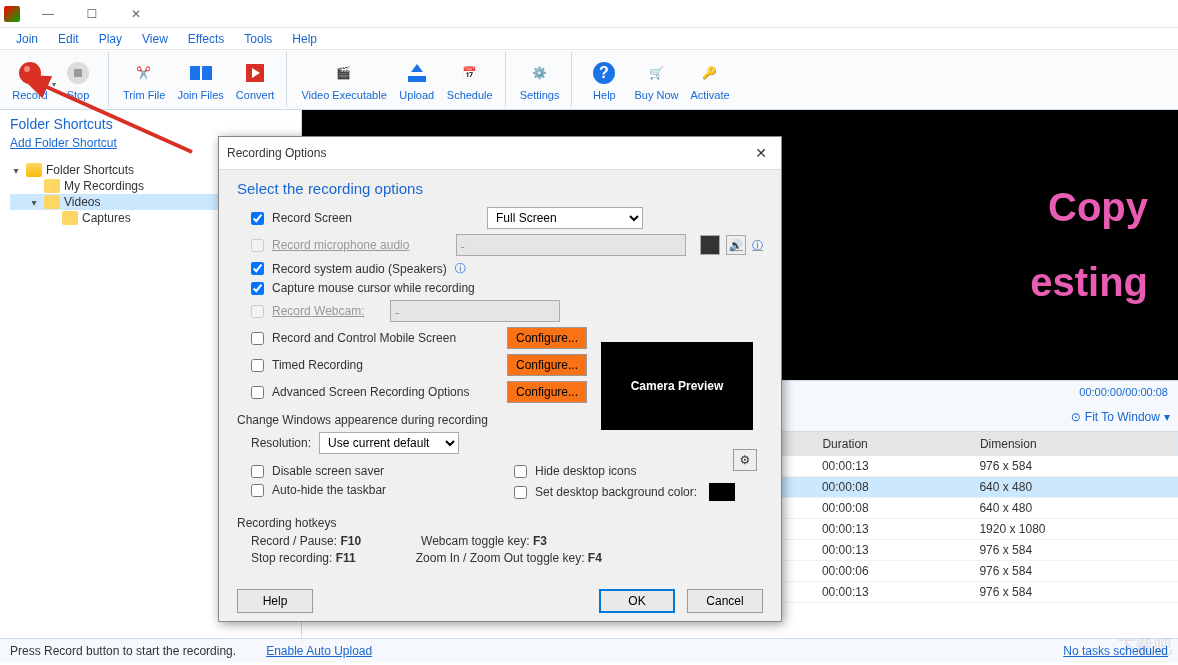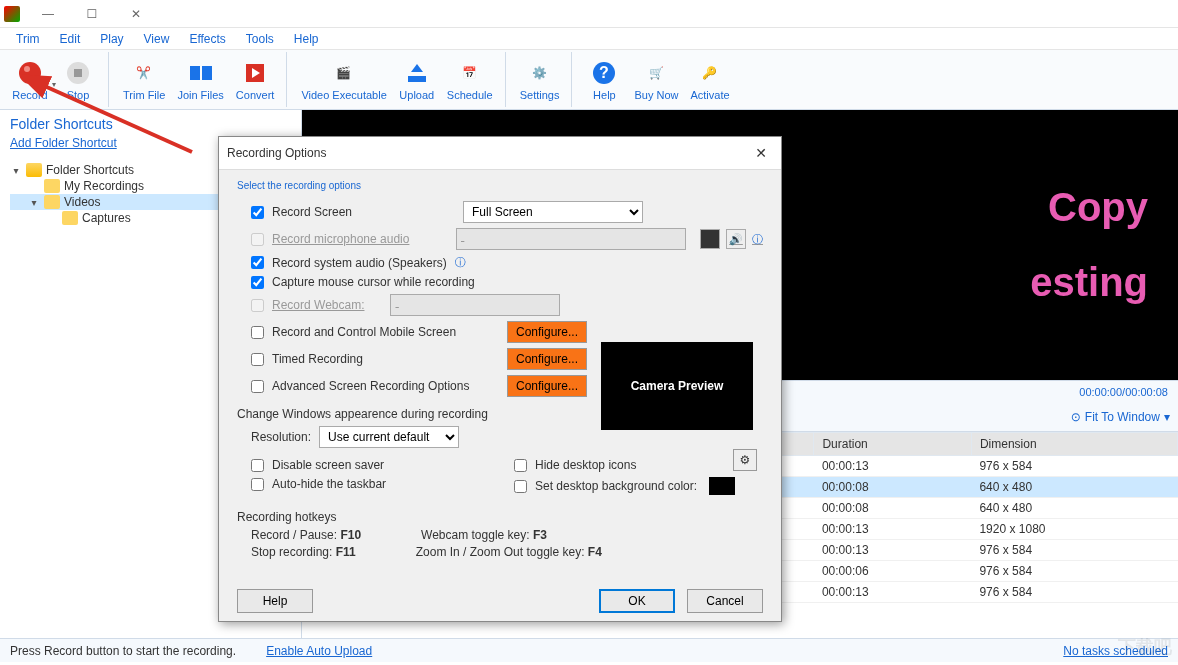--- a/index.html
+++ b/index.html
@@ -61,25 +61,25 @@
 
 .statusbar { height: 24px; border-top: 1px solid #d0dbe8; background: #f5f9fd; display: flex; align-items: center; padding: 0 10px; gap: 30px; font-size: 12px; }
 .statusbar .link { color: #1967d2; text-decoration: underline; }
 
 
 .dialog { position: absolute; left: 218px; top: 136px; width: 564px; height: 486px; background: #f0f0f0; border: 1px solid #888; box-shadow: 2px 2px 10px rgba(0,0,0,0.4); z-index: 100; display: flex; flex-direction: column; }
 .dialog-title { height: 28px; background: #fff; display: flex; align-items: center; padding: 16px 8px; border-bottom: 1px solid #ddd; }
 .dialog-title .txt { flex: 1; font-size: 12px; }
 .dialog-title .close { width: 24px; text-align: center; font-size: 14px; }
 .dialog-body { flex: 1; padding: 10px 18px; overflow: auto; }
-.dialog-body .section-title { color: #1967d2; font-size: 10px; margin-bottom: 10px; }
+.dialog-body .section-title { color: #1967d2; font-size: 15px; margin-bottom: 10px; }
 .opt-row { display: flex; align-items: center; margin: 5px 0 5px 14px; gap: 8px; font-size: 12px; }
 .opt-row input[type=checkbox] { width: 13px; height: 13px; }
 .opt-row.disabled { color: #999; text-decoration: underline; }
-.opt-row select, .opt-row .fake-select { width: 180px; height: 22px; border: 1px solid #aaa; background: #fff; font-size: 12px; padding: 0 4px; }
+.opt-row select, .opt-row .fake-select { width: 156px; height: 22px; border: 1px solid #aaa; background: #fff; font-size: 12px; padding: 0 4px; }
 .opt-row .fake-select.disabled { background: #e5e5e5; }
 .opt-row .cfg-btn { width: 80px; height: 22px; border: 1px solid #999; background: #f97316; font-size: 12px; }
 .camera-preview { position: absolute; right: 28px; top: 172px; width: 152px; height: 88px; background: #000; color: #fff; display: flex; align-items: center; justify-content: center; text-align: center; font-weight: bold; font-size: 12px; }
 .grp { margin-top: 10px; }
 .grp-label { font-size: 12px; margin-bottom: 4px; }
 .grp .opt-row { margin-left: 14px; }
 .grp-two { display: flex; }
 .hotkey-row { display: flex; gap: 60px; font-size: 12px; margin: 3px 0 3px 14px; }
 .gear-btn { position: absolute; right: 24px; bottom: 110px; width: 24px; height: 22px; border: 1px solid #999; background: #eee; display: flex; align-items: center; justify-content: center; }
 .dialog-footer { padding: 8px 18px; display: flex; align-items: center; }
@@ -103,21 +103,21 @@
 <div class="titlebar">
   <div class="app-icon"></div>
   <div class="win-controls">
     <div class="win-btn">—</div>
     <div class="win-btn">☐</div>
     <div class="win-btn">✕</div>
   </div>
 </div>
 
 <div class="menubar">
-  <div class="menu-item">Trim</div>
+  <div class="menu-item">Join</div>
   <div class="menu-item">Edit</div>
   <div class="menu-item">Play</div>
   <div class="menu-item">View</div>
   <div class="menu-item">Effects</div>
   <div class="menu-item">Tools</div>
   <div class="menu-item">Help</div>
 </div>
 
 <div class="toolbar">
   <div class="toolbar-group">

